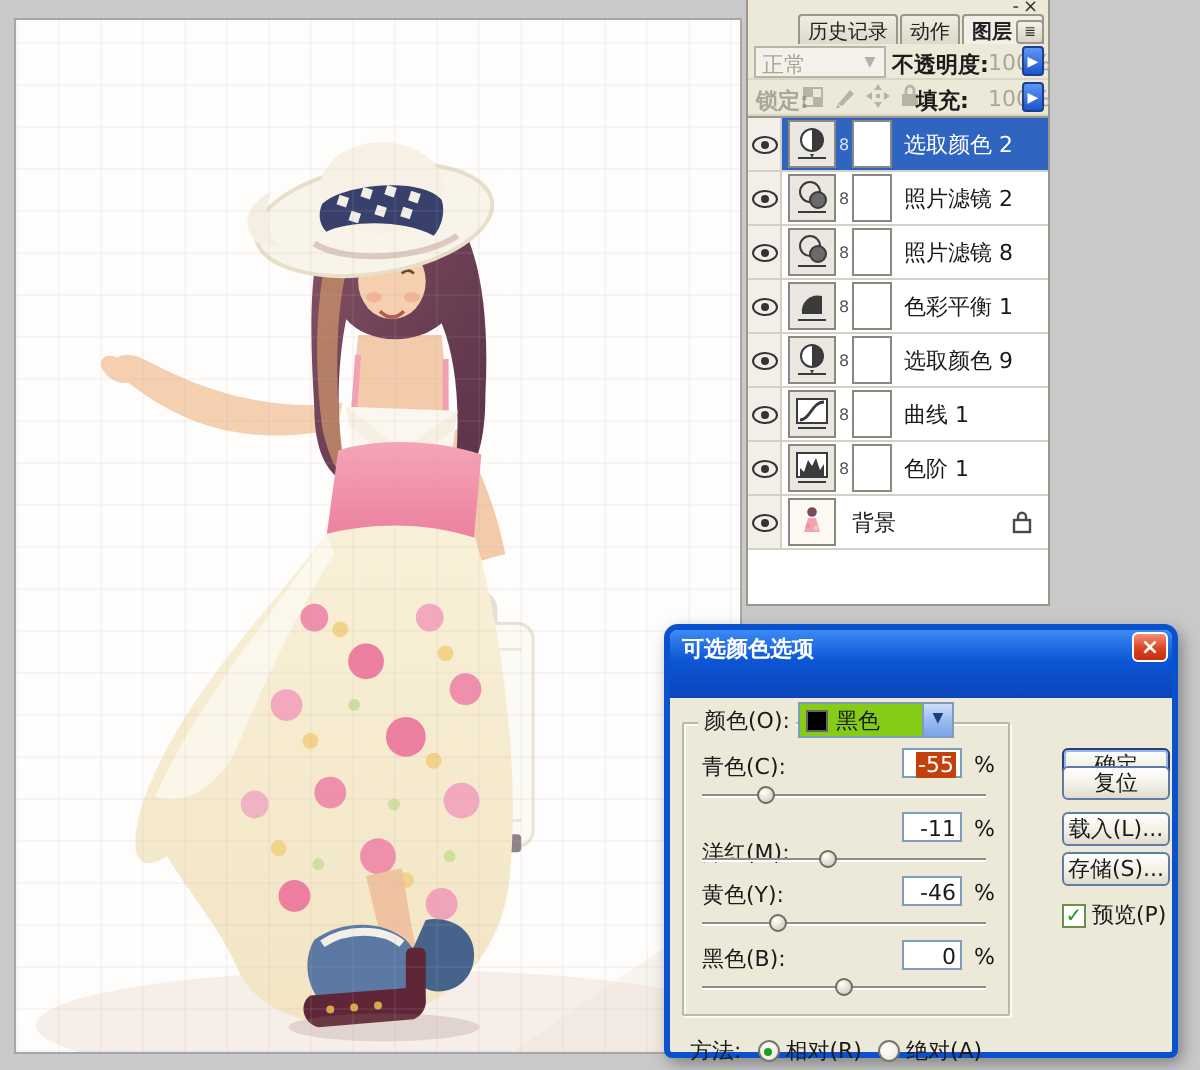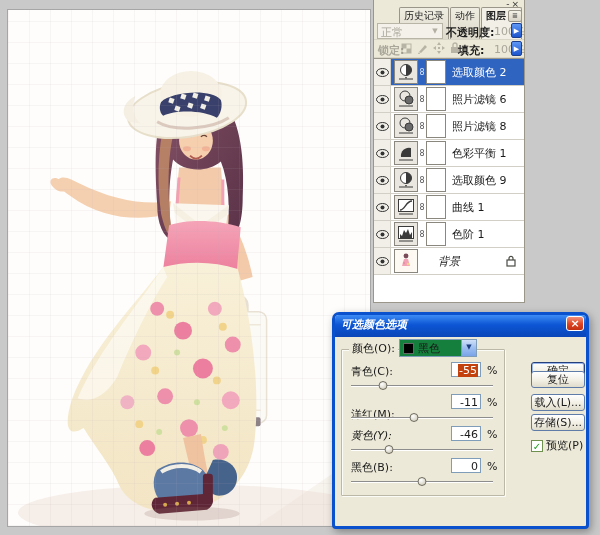--- a/index.html
+++ b/index.html
@@ -12,21 +12,21 @@
   #photo svg { display:block; width:100%; height:100%; }
   #photo .grid { position:absolute; inset:0; pointer-events:none;
     background:
       repeating-linear-gradient(0deg, rgba(185,170,180,.10) 0 1px, transparent 1px 21px),
       repeating-linear-gradient(90deg, rgba(185,170,180,.10) 0 1px, transparent 1px 21px); }
 
   
   #panel { position:absolute; left:373px; top:0; width:152px; height:303px; background:#ece9d8; border:1px solid #9a968a; border-top:none; }
   .winbtns { position:absolute; top:0; right:3px; font-size:9px; color:#333; letter-spacing:2px; line-height:8px; }
   .winbtns span { cursor:default; }
-  .tabstrip { position:absolute; top:7px; left:2px; right:18px; height:33px; display:flex; gap:1px;padding-left:23px; }
+  .tabstrip { position:absolute; top:7px; left:2px; right:18px; height:15px; display:flex; gap:1px;padding-left:23px; }
   .tab { border:1px solid #9a968a; border-bottom:none; border-radius:2px 2px 0 0; background:linear-gradient(#efece1,#ddd9cb); padding:1px 4px 0 4px; font-size:10px; white-space:nowrap; color:#222; }
   .tab.active { background:#f1efe6; font-weight:bold; }
   .tab .tclose { margin-left:3px; color:#444; font-size:9px; }
   .panelmenu { position:absolute; top:10px; right:2px; width:14px; height:12px; background:linear-gradient(#f4f1e6,#d8d4c6); border:1px solid #9a968a; border-radius:2px; font-size:7px; text-align:center; line-height:11px; color:#333; }
   .ctlrow { position:absolute; left:0; width:150px; height:18px; border-bottom:1px solid #d9d5c7; }
   #row-blend { top:22px;padding-left:32px; } #row-lock { top:40px; }
   .combo { position:absolute; left:3px; top:1px; width:66px; height:16px; background:#f3f1ea; border:1px solid #b8b4a6; color:#a9a69a; padding:1px 3px; }
   .combo .carrow { position:absolute; right:1px; top:1px; width:12px; height:12px; color:#b3afa2; font-size:7px; line-height:12px; text-align:center; }
   .ctl-label { position:absolute; top:3px; font-weight:bold; color:#1c1c1c; }
   .ctl-label.dim { color:#a9a69a; }
@@ -39,31 +39,31 @@
   .lrow { position:relative; height:27px; border-bottom:1px solid #d2d0c6; display:flex; align-items:center; background:#fff; }
   .eyecell { width:17px; height:100%; background:#f1efe8; border-right:1px solid #d2d0c6; display:flex; align-items:center; justify-content:center; flex:0 0 17px; }
   .thumb { width:24px; height:24px; margin-left:3px; background:#e9e7e0; border:1px solid #8a887e; display:flex; align-items:center; justify-content:center; flex:0 0 24px; }
   .thumb.bgthumb { width:17px; background:#fdf9f3; }
   .linkg { width:8px; text-align:center; font-size:8px; color:#555; flex:0 0 8px; }
   .mask { width:20px; height:24px; background:#fff; border:1px solid #8a887e; flex:0 0 20px; }
   .lname { margin-left:6px; white-space:nowrap; }
   .lrow.sel { background:#2f64c1; }
   .lrow.sel .lname { color:#fff;text-align:right; }
   .lrow.sel .linkg { color:#dce6f8; }
-  .bgname { font-style:italic; margin-left:20px; }
+  .bgname { margin-left:8px; }
   .locktail { margin-left:auto; margin-right:8px; display:flex; }
 
   
   #dialog { position:absolute; left:332px; top:312px; width:257px; height:217px; background:#ece9d8; border:3px solid #0a51cd; border-radius:7px 7px 4px 4px; box-shadow:2px 3px 8px rgba(0,0,0,.35); }
-  .titlebar { height:22px; background:linear-gradient(#3c8bf5,#0c55d4 45%,#0a46b8); border-radius:4px 4px 0 0; color:#fff; font-weight:bold; padding:2px 0 0 6px; position:relative;font-style:italic; }
+  .titlebar { height:34px; background:linear-gradient(#3c8bf5,#0c55d4 45%,#0a46b8); border-radius:4px 4px 0 0; color:#fff; font-weight:bold; padding:2px 0 0 6px; position:relative; }
   .dclose { position:absolute; right:2px; top:1px; width:18px; height:15px; background:linear-gradient(#f1917a,#dc4321 55%,#c22f10); border:1px solid #fff; border-radius:3px; color:#fff; text-align:center; line-height:13px; font-weight:bold; font-size:11px; }
   .dcontent { position:relative; width:100%; height:193px; }
   .groupframe { position:absolute; left:6px; top:12px; width:164px; height:147px; border:1px solid #bcb8a8; border-radius:1px; box-shadow:1px 1px 0 rgba(255,255,255,.8), inset 1px 1px 0 rgba(255,255,255,.8); }
   .colorrow { position:absolute; left:14px; top:4px; background:#ece9d8; padding:0 3px; }
-  .dd { position:absolute; left:64px; top:2px; width:78px; height:18px; background:#15803d; border:1px solid #7f9db9; display:flex; align-items:center; padding-left:3px; }
+  .dd { position:absolute; left:64px; top:2px; width:78px; height:18px; background:#84cc16; border:1px solid #7f9db9; display:flex; align-items:center; padding-left:3px; }
   .swatch { width:11px; height:11px; background:#000; border:1px solid #666; margin-right:4px; }
   .ddarrow { position:absolute; right:0; top:0; width:15px; height:16px; background:linear-gradient(#cfe0f8,#9cbdf0 50%,#7aa4e8); border-left:1px solid #7f9db9; color:#1d3f7f; font-size:7px; text-align:center; line-height:15px; }
   .flabel { position:absolute; left:16px; width:60px; }
   .fval { position:absolute; left:116px; width:30px; height:15px; background:#fff; border:1px solid #7f9db9; text-align:right; padding:1px 2px 0 0; }
   .fval .selv { background:#c2410c; color:#fff; padding:0 1px; }
   .funit { position:absolute; left:152px; }
   .slider { position:absolute; left:16px; width:142px; height:9px; }
   .groove { position:absolute; left:0; right:0; top:4px; height:2px; background:#fff; border-top:1px solid #8d8d8d; }
   .thumbk { position:absolute; top:0; width:9px; height:9px; border-radius:50%; background:radial-gradient(circle at 35% 30%, #ffffff, #d9d6c8 70%, #b9b6a8); border:1px solid #6f6c60; transform:translateX(-50%); }
   .dbtn { position:absolute; left:196px; width:54px; height:17px; background:linear-gradient(#ffffff,#f2efe4 55%,#e0dccc); border:1px solid #5f7ca8; border-radius:3px; text-align:center; line-height:15px; }
@@ -276,21 +276,21 @@
         </div>
         <div class="thumb">
           <svg width="20" height="20">
               <circle cx="9" cy="7" r="5" fill="none" stroke="#3a3a3a"></circle>
               <circle cx="13" cy="11" r="4" fill="#6a6a6a" stroke="#3a3a3a"></circle>
               <line x1="3" y1="17" x2="17" y2="17" stroke="#3a3a3a"></line>
             </svg>
         </div>
         <div class="linkg">8</div>
         <div class="mask"></div>
-        <div class="lname">照片滤镜 6</div>
+        <div class="lname">照片滤镜 2</div>
       </div>
 
       <div class="lrow">
         <div class="eyecell">
           <svg width="13" height="9">
               <ellipse cx="6.5" cy="4.5" rx="6" ry="4" fill="none" stroke="#333"></ellipse>
               <circle cx="6.5" cy="4.5" r="2" fill="#333"></circle>
             </svg>
         </div>
         <div class="thumb">
@@ -433,36 +433,47 @@
       </div>
 
       <span class="flabel" style="top:59px;margin-top:11px;">洋红(M):</span>
       <span class="fval" style="top:57px;">-11</span>
       <span class="funit" style="top:59px;">%</span>
       <div class="slider" style="top:76px;">
         <div class="groove"></div>
         <div class="thumbk" style="left: 44.5%;"></div>
       </div>
 
-      <span class="flabel" style="top:91px;font-style:italic;">黄色(Y):</span>
+      <span class="flabel" style="top:91px;">黄色(Y):</span>
       <span class="fval" style="top:89px;">-46</span>
       <span class="funit" style="top:91px;">%</span>
       <div class="slider" style="top:108px;">
         <div class="groove"></div>
         <div class="thumbk" style="left: 27%;"></div>
       </div>
 
       <span class="flabel" style="top:123px;">黑色(B):</span>
       <span class="fval" style="top:121px;">0</span>
       <span class="funit" style="top:123px;">%</span>
       <div class="slider" style="top:140px;">
         <div class="groove"></div>
         <div class="thumbk" style="left: 50%;"></div>
       </div>
 
+      <div class="methodrow">
+        <span>方法:</span>
+        <span class="ritem">
+          <span class="radio on"></span>
+          <span>相对(R)</span>
+        </span>
+        <span class="ritem">
+          <span class="radio"></span>
+          <span>绝对(A)</span>
+        </span>
+      </div>
 
       <div class="dbtn default" style="top:14px;margin-top:11px;">确定</div>
       <div class="dbtn" style="top:34px;">复位</div>
       <div class="dbtn" style="top:57px;">载入(L)...</div>
       <div class="dbtn" style="top:77px;">存储(S)...</div>
       <div class="chkrow">
         <span class="chk">✓</span>
         <span>预览(P)</span>
       </div>
     </div>

